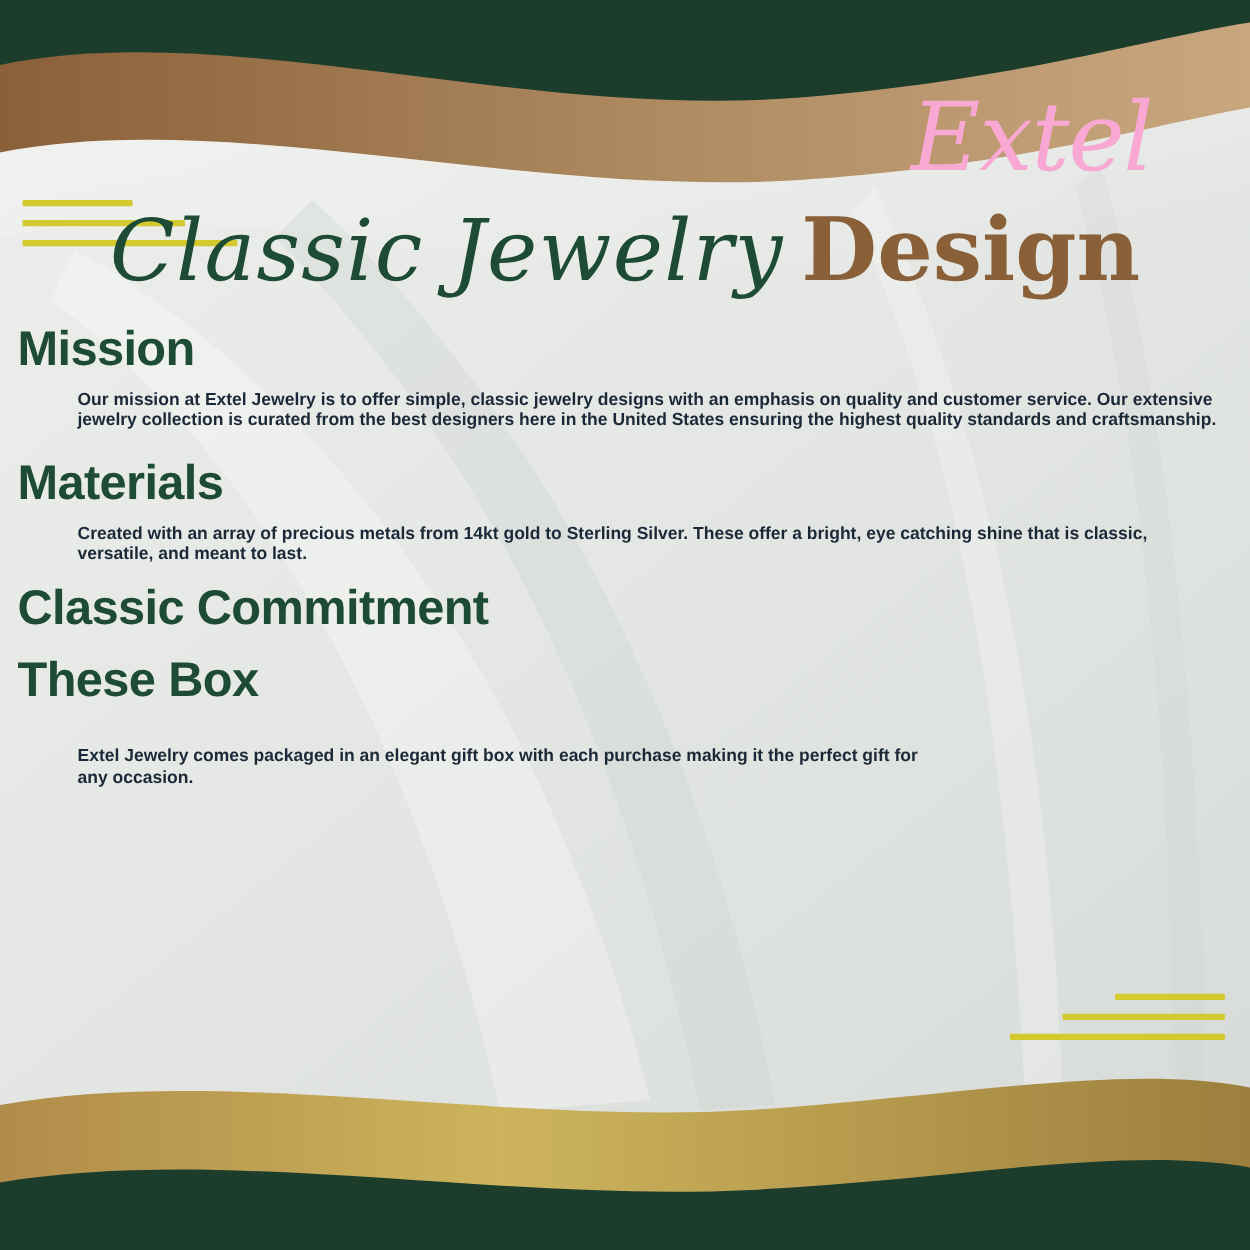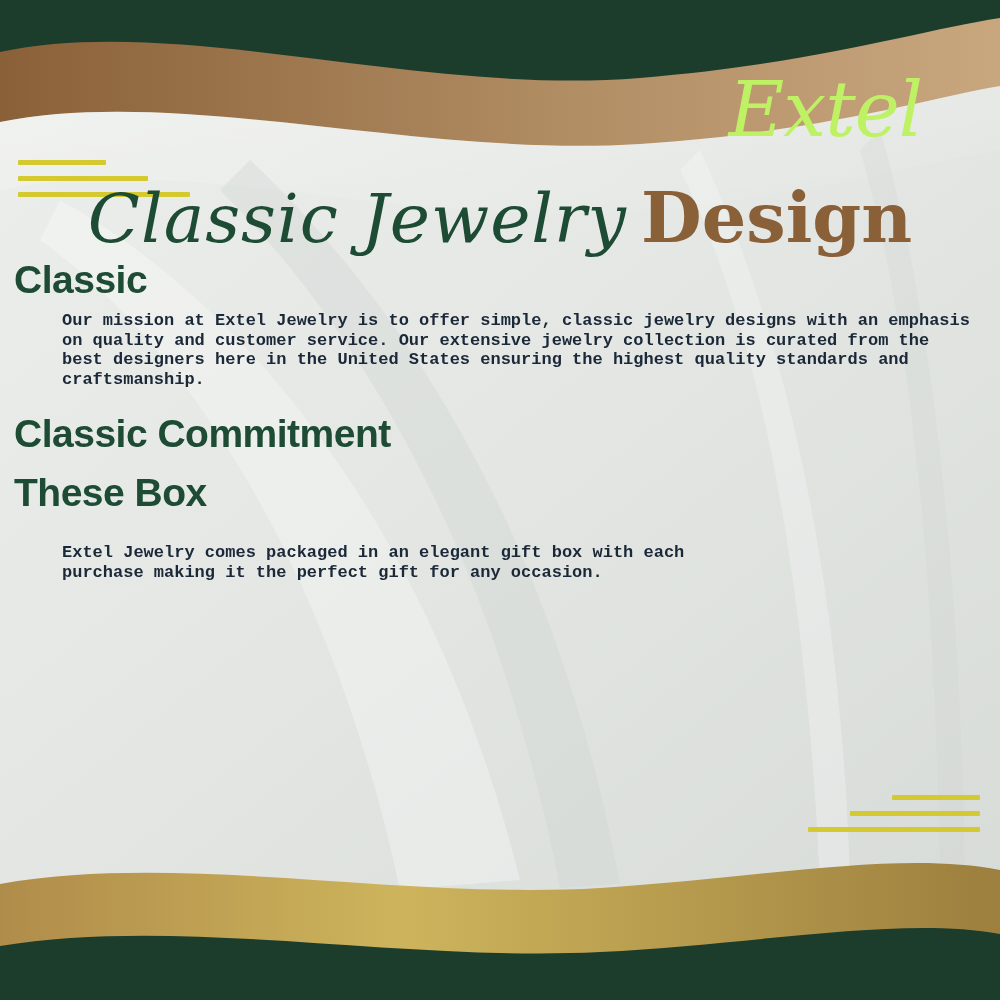--- a/index.html
+++ b/index.html
@@ -17,32 +17,32 @@
   .lines-tl span:nth-child(1){width:88px;}
   .lines-tl span:nth-child(2){width:130px;}
   .lines-tl span:nth-child(3){width:172px;}
   .lines-br{right:20px;top:795px;text-align:right;}
   .lines-br span{margin-left:auto;}
   .lines-br span:nth-child(1){width:88px;}
   .lines-br span:nth-child(2){width:130px;}
   .lines-br span:nth-child(3){width:172px;}
 
   
-  .brand{position:absolute;right:78px;top:72px;font-family:"DejaVu Serif",serif;font-style:italic;font-size:76px;color:#bef264;letter-spacing:-1px;line-height:1;}
+  .brand{position:absolute;right:78px;top:72px;font-family:"DejaVu Serif",serif;font-style:italic;font-size:76px;color:#f9a8d4;letter-spacing:-1px;line-height:1;}
 
   
-  .title-row{position:absolute;left:0;right:0;top:176px;text-align:center;white-space:nowrap;}
+  .title-row{position:absolute;left:0;right:0;top:158px;text-align:center;white-space:nowrap;}
   .title-a{font-family:"DejaVu Serif",serif;font-style:italic;font-size:68px;color:#1d4b34;letter-spacing:1px;}
   .title-b{font-family:"DejaVu Serif",serif;font-weight:bold;font-size:70px;color:#8a6038;margin-left:14px;letter-spacing:0px;}
 
   
   .content{position:absolute;left:14px;top:258px;width:972px;}
   .section{margin-bottom:14px;}
   .sec-head{font-family:"Liberation Sans",sans-serif;font-weight:bold;font-size:39px;color:#1d4b34;letter-spacing:-0.5px;line-height:1.15;margin:0 0 8px 0;}
-  .sec-body{font-family:Liberation Mono, monospace;font-weight:bold;font-size:17px;line-height:1.16;color:#1b2838;margin:0 0 0 48px;max-width:912px;}
+  .sec-body{font-family:Liberation Sans, sans-serif;font-weight:bold;font-size:14px;line-height:1.16;color:#1b2838;margin:0 0 0 48px;max-width:912px;}
 
   .sec-mission .sec-body{margin-bottom:22px;}
   .sec-materials{margin-top:8px;}
   .sec-service{margin-top:10px;}
   .sec-gift{margin-top:12px;}
   .sec-gift .sec-body{max-width:700px;margin-top:28px;}
 </style>
 </head>
 <body>
 
@@ -100,24 +100,28 @@
 
   <div class="brand">Extel</div>
 
   <div class="title-row">
     <span class="title-a">Classic Jewelry</span><span class="title-b">Design</span>
   </div>
 
   <div class="content">
 
     <div class="section sec-mission">
-      <h2 class="sec-head">Classic</h2>
+      <h2 class="sec-head">Mission</h2>
       <p class="sec-body">Our mission at Extel Jewelry is to offer simple, classic jewelry designs with an emphasis on quality and customer service. Our extensive jewelry collection is curated from the best designers here in the United States ensuring the highest quality standards and craftsmanship.</p>
     </div>
 
+    <div class="section sec-materials">
+      <h2 class="sec-head">Materials</h2>
+      <p class="sec-body">Created with an array of precious metals from 14kt gold to Sterling Silver. These offer a bright, eye catching shine that is classic, versatile, and meant to last.</p>
+    </div>
 
     <div class="section sec-service">
       <h2 class="sec-head">Classic Commitment</h2>
     </div>
 
     <div class="section sec-gift">
       <h2 class="sec-head">These Box</h2>
       <p class="sec-body">Extel Jewelry comes packaged in an elegant gift box with each purchase making it the perfect gift for any occasion.</p>
     </div>
 

